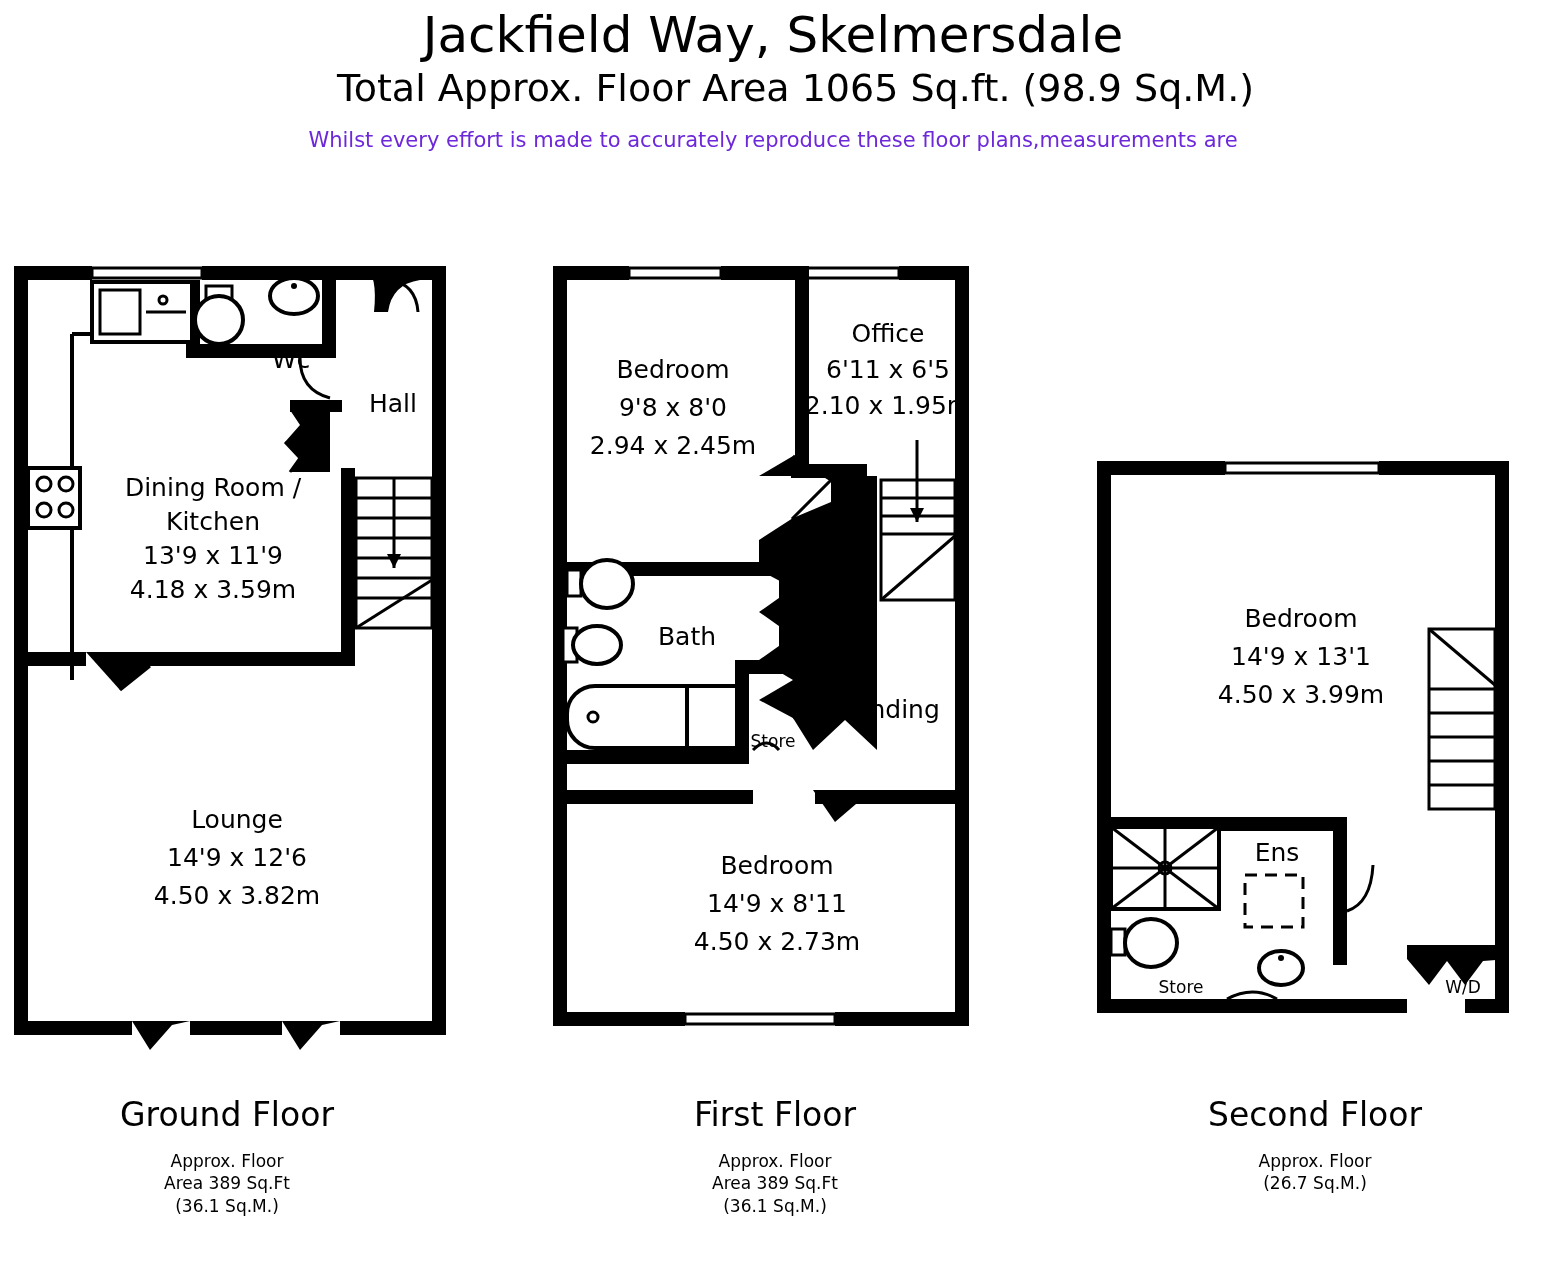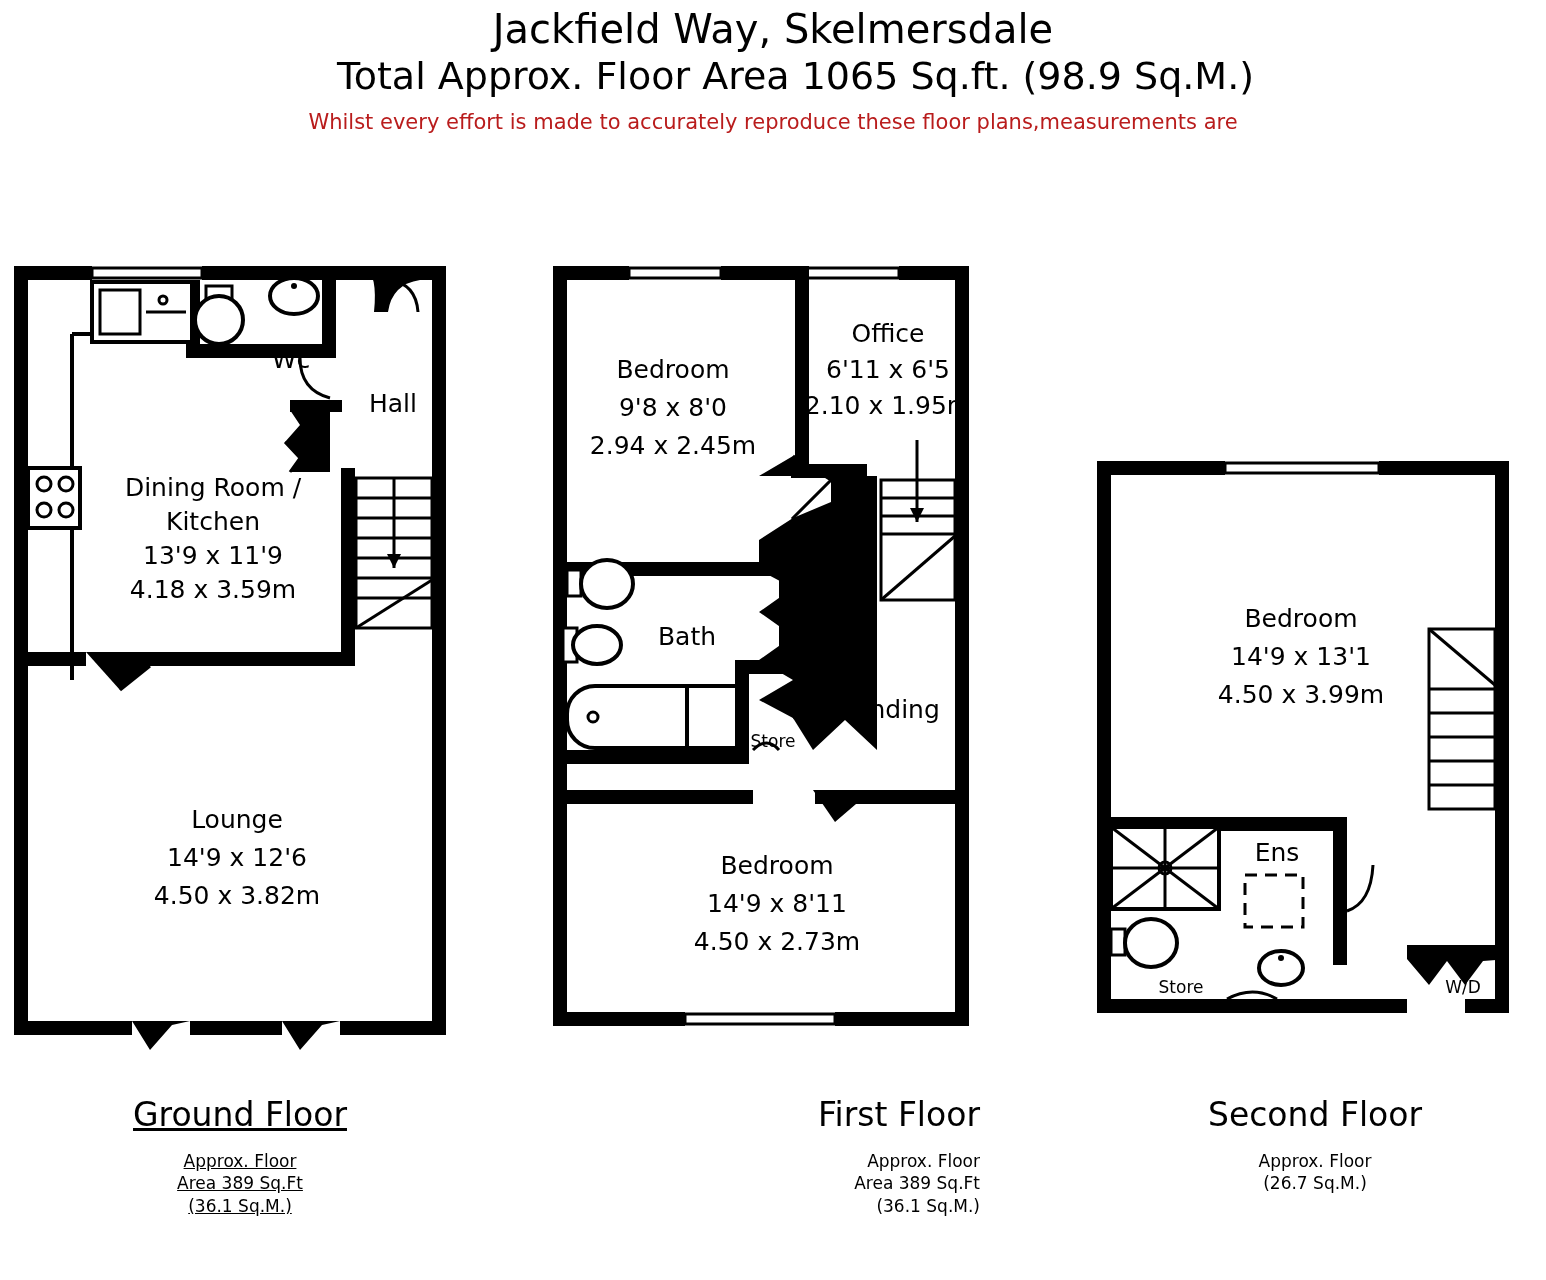--- a/index.html
+++ b/index.html
@@ -13,35 +13,35 @@
     font-family: "DejaVu Sans", sans-serif;
     color: #000000;
     position: relative;
     overflow: hidden;
   }
   .header {
     text-align: center;
     padding-top: 6px;
   }
   .title {
-    font-size: 40px;
+    font-size: 50px;
     letter-spacing: 0px;
     line-height: 1.18;
   }
   .subtitle {
     font-size: 38px;
     line-height: 1.25;
     padding-left: 45px;
   }
   .disclaimer {
     text-align: center;
     font-size: 21px;
     line-height: 1.5;
-    margin-top: 6px;
-    color: #b91c1c;
+    margin-top: 12px;
+    color: #6d28d9;
   }
   .plans {
     position: absolute;
     top: 250px;
     left: 0;
     width: 1248px;
     height: 810px;
   }
   .plan {
     position: absolute;
@@ -333,27 +333,27 @@
       <text class="lbl" x="216" y="220">14'9 x 13'1</text>
       <text class="lbl" x="216" y="258">4.50 x 3.99m</text>
       <text class="lbl" x="192" y="416">Ens</text>
       <text class="lbl-xs" x="96" y="548">Store</text>
       <text class="lbl-xs" x="378" y="548">W/D</text>
     </svg>
   </div>
 </div>
 
 <div class="footer">
-  <div class="foot-col" style="left:35px; width:410px;text-decoration:underline;">
+  <div class="foot-col" style="left:22px; width:410px;">
     <div class="foot-title">Ground Floor</div>
     <div class="foot-line">Approx. Floor</div>
     <div class="foot-line">Area 389 Sq.Ft</div>
     <div class="foot-line">(36.1 Sq.M.)</div>
   </div>
-  <div class="foot-col" style="left:570px; width:410px;text-align:right;">
+  <div class="foot-col" style="left:570px; width:410px;">
     <div class="foot-title">First Floor</div>
     <div class="foot-line">Approx. Floor</div>
     <div class="foot-line">Area 389 Sq.Ft</div>
     <div class="foot-line">(36.1 Sq.M.)</div>
   </div>
   <div class="foot-col" style="left:1110px; width:410px;">
     <div class="foot-title">Second Floor</div>
     <div class="foot-line">Approx. Floor</div>
     <div class="foot-line">(26.7 Sq.M.)</div>
   </div>

